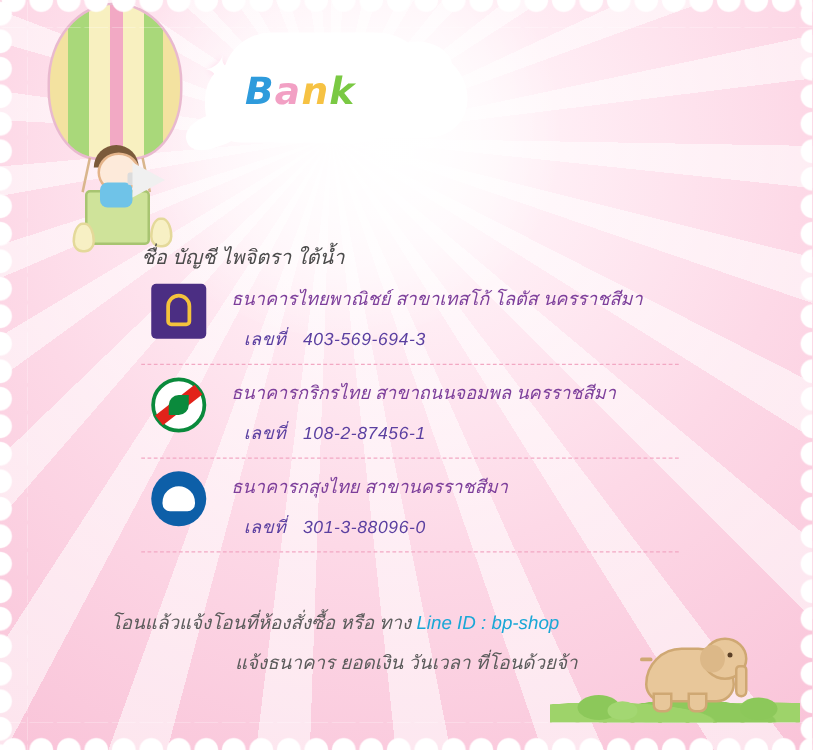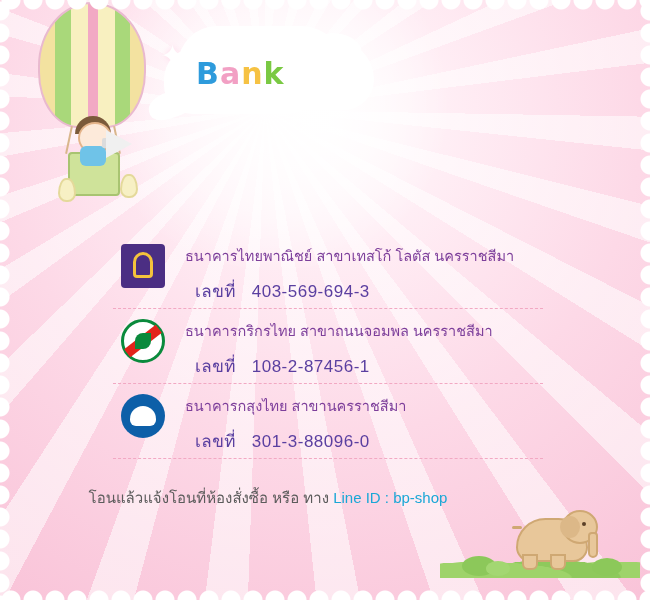--- a/index.html
+++ b/index.html
@@ -13,20 +13,21 @@
     background: #fbd3e0;
     overflow: hidden;
   }
   .page {
     position: relative;
     width: 650px;
     height: 600px;
     background:
       radial-gradient(circle at 320px 120px, #ffffff 0%, #ffeef5 22%, #fdd9e7 55%, #f9c3d8 100%);
     overflow: hidden;
+    font-style: italic;
   }
   
   .rays {
     position: absolute;
     left: 0; top: 0;
     width: 650px; height: 600px;
     background:
       repeating-conic-gradient(from 0deg at 265px 110px,
         rgba(255,255,255,0.55) 0deg 5deg,
         rgba(255,255,255,0) 5deg 13deg);
@@ -179,41 +180,41 @@
   .acct-name {
     position: absolute;
     left: 113px; top: 193px;
     font-size: 16px;
     color: #4b4b4b;
   }
 
   
   .rows {
     position: absolute;
-    left: 113px; top: 240px;
+    left: 113px; top: 223px;
     width: 430px;
   }
   .bank-row {
     position: relative;
     height: 62px;
     padding-left: 72px;
     box-sizing: border-box;
   }
   .divider {
     border: 0;
     border-top: 1px dashed #f2a8c3;
     margin: 6px 0 6px 0;
   }
   .bank-name {
     font-size: 14.5px;
     color: #7d3f9b;
     padding-top: 4px;
   }
   .bank-acct {
-    font-size: 17px;
+    font-size: 14px;
     color: #5a3fa0;
     padding-top: 10px;
     padding-left: 10px;
     letter-spacing: 0.5px;
   }
   .logo-box {
     position: absolute;
     left: 8px; top: 4px;
     width: 44px; height: 44px;
   }
@@ -392,20 +393,21 @@
   <div class="sparkle sp1">✦</div>
   <div class="sparkle sp2">✦</div>
 
   <div class="wing-l"></div>
   <div class="wing-r"></div>
   <div class="cloud"></div>
   <div class="bank-logo">
     <span class="bk1">B</span><span class="bk2">a</span><span class="bk3">n</span><span class="bk4">k</span>
   </div>
 
+  <div class="acct-name">ชื่อ บัญชี  ไพจิตรา  ใต้น้ำ</div>
 
   <div class="rows">
 
     <div class="bank-row">
       <div class="logo-box">
           <div class="scb"></div>
         </div>
       <div class="bank-name">ธนาคารไทยพาณิชย์  สาขาเทสโก้  โลตัส  นครราชสีมา</div>
       <div class="bank-acct">
         <span>เลขที่</span>
@@ -438,20 +440,21 @@
         &nbsp;&nbsp;<span>301-3-88096-0</span>
       </div>
     </div>
 
     <hr class="divider">
   </div>
 
   <div class="note1">
     <span>โอนแล้วแจ้งโอนที่ห้องสั่งซื้อ  หรือ  ทาง </span><span class="line-id">Line ID : bp-shop</span>
   </div>
+  <div class="note2">แจ้งธนาคาร  ยอดเงิน  วันเวลา  ที่โอนด้วยจ้า</div>
 
   <div class="grass"></div>
   <div class="bush bush1"></div>
   <div class="bush bush2"></div>
   <div class="bush bush3"></div>
   <div class="elephant">
     <div class="el-tail"></div>
     <div class="el-body"></div>
     <div class="el-leg el-leg1"></div>
     <div class="el-leg el-leg2"></div>

